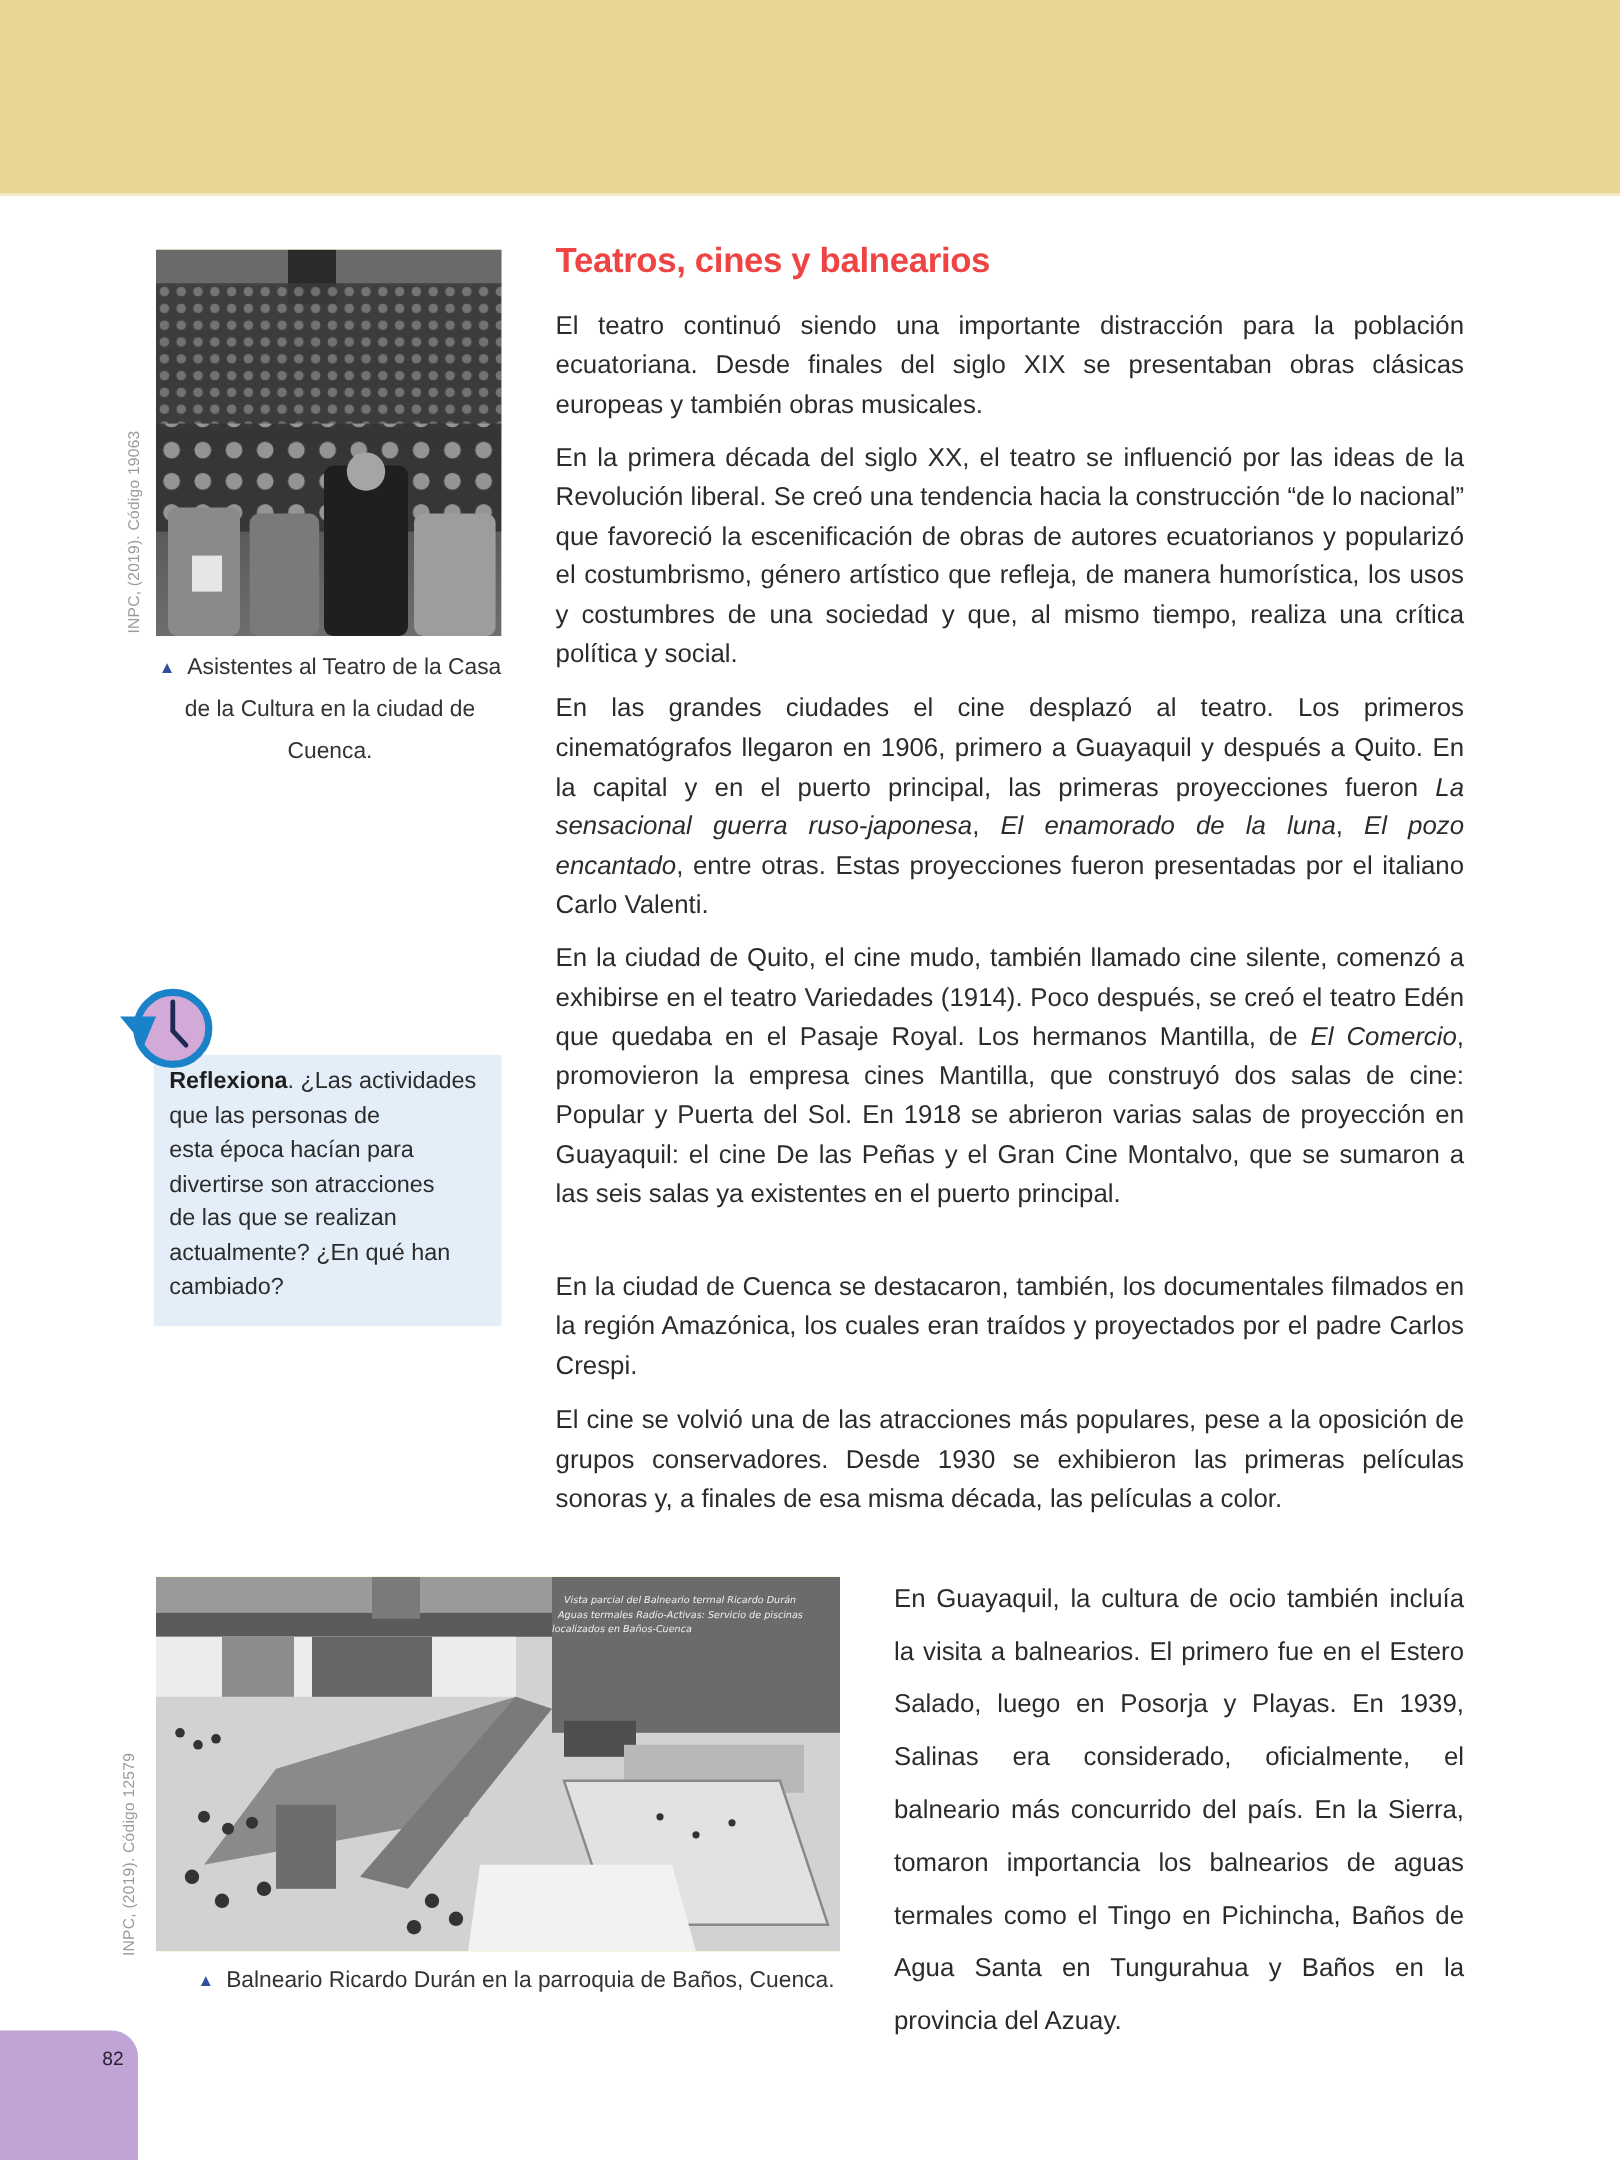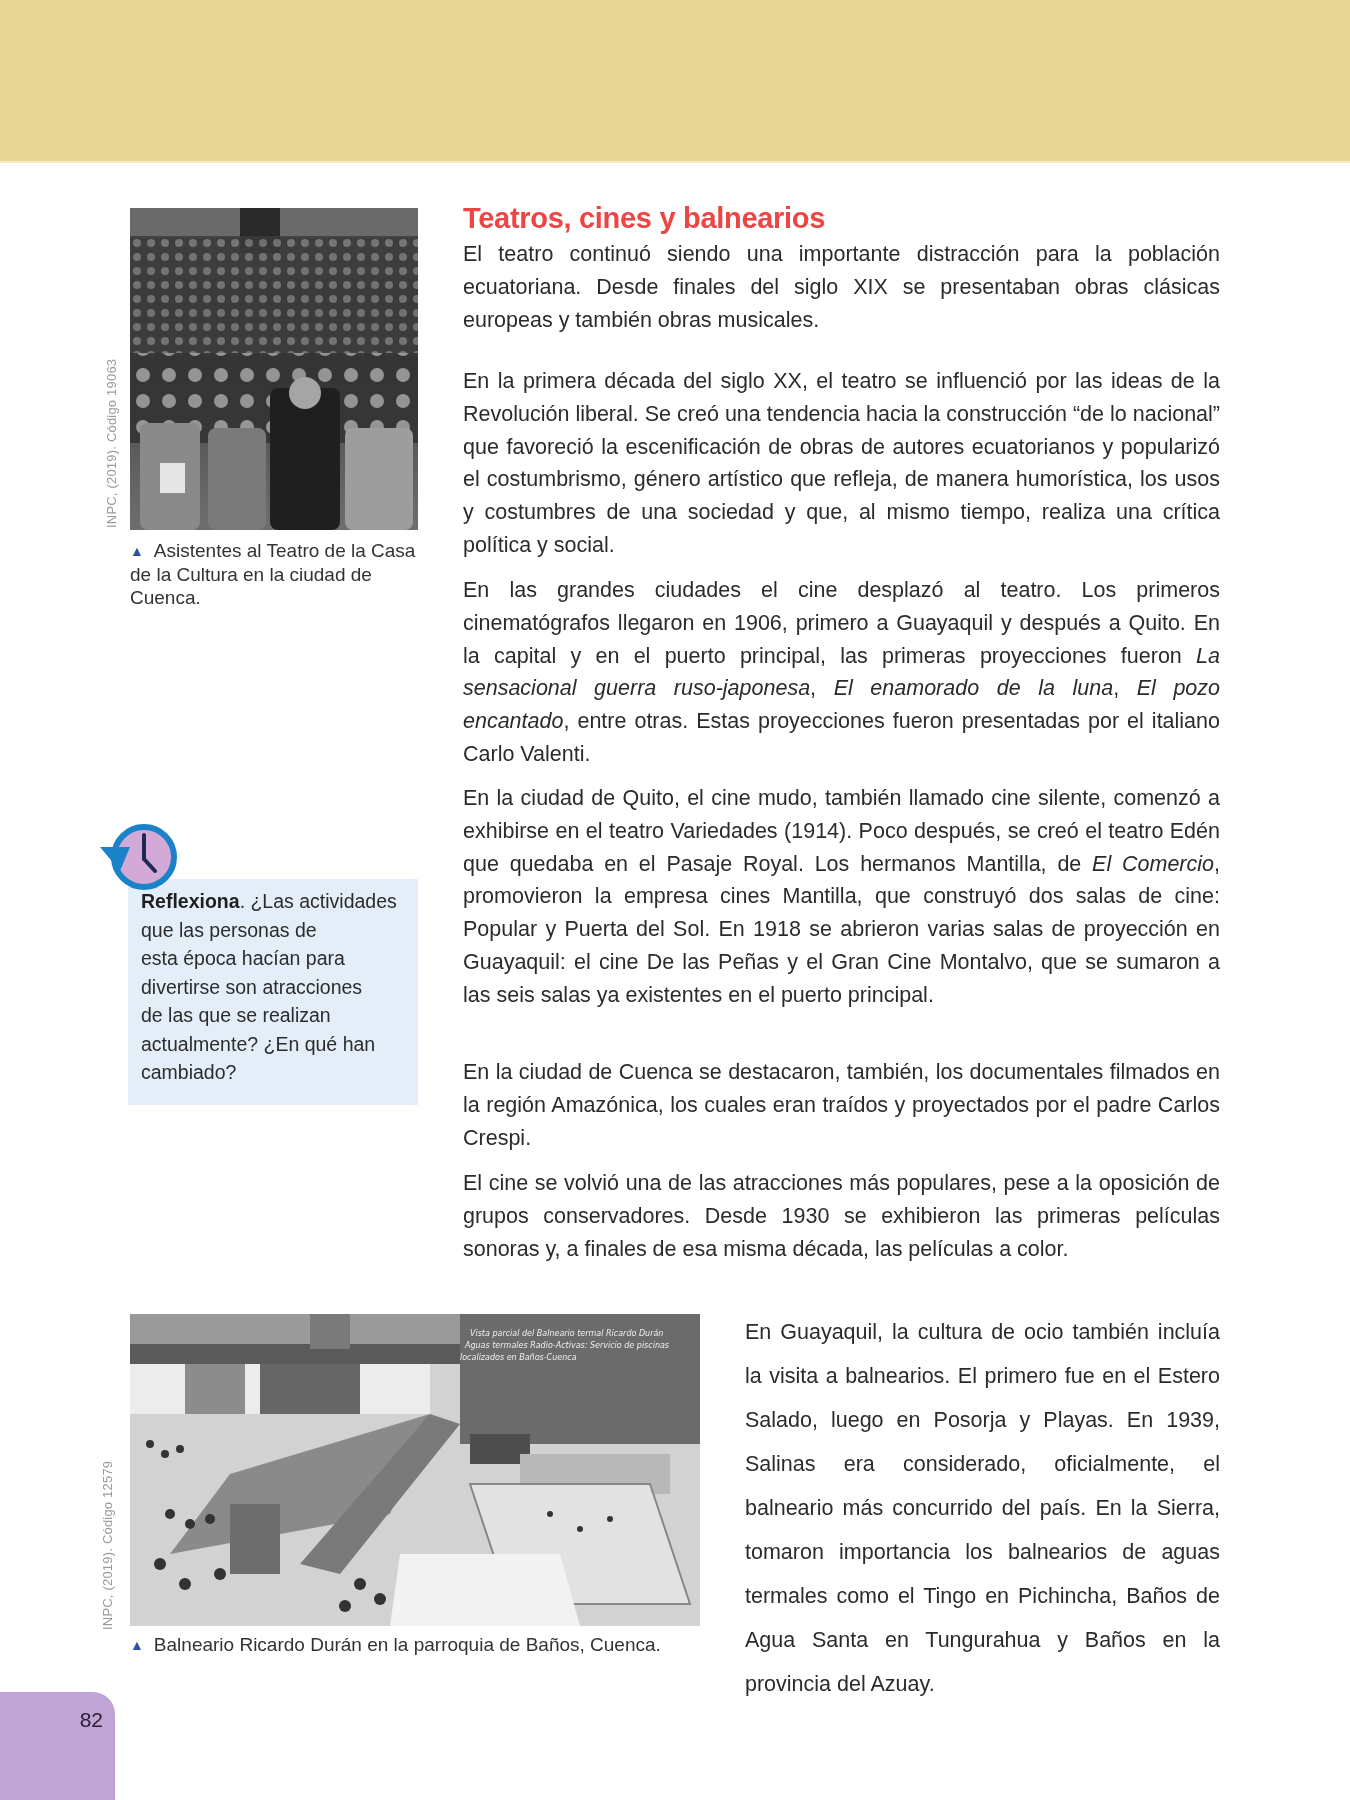--- a/index.html
+++ b/index.html
@@ -6,40 +6,40 @@
   html, body { width: 1350px; height: 1800px; background: #ffffff; overflow: hidden; }
   body { position: relative; font-family: "Liberation Sans", "DejaVu Sans", sans-serif; color: #2b2b2b; }
 
   .top-band { position: absolute; left: 0; top: 0; width: 1350px; height: 163px; background: #e8d794; border-bottom: 2px solid #f3ebc6; }
 
   .credit { position: absolute; color: #9a9a9a; font-size: 13px; letter-spacing: 0.2px; transform-origin: left top; transform: rotate(-90deg); white-space: nowrap; }
 
   .photo { position: absolute; overflow: hidden; background: #bef264; }
   .photo svg { display: block; width: 100%; height: 100%; }
 
-  .caption { position: absolute; font-size: 19px; line-height: 23px; color: #333; }
+  .caption { position: absolute; font-size: 19px; line-height: 35px; color: #333; text-align: center; }
   .caption .tri { color: #2f4fa0; font-size: 14px; margin-right: 10px; display: inline-block; vertical-align: 1px; }
 
   
   .procesos { position: absolute; left: 128px; top: 843px; width: 290px; height: 262px; }
   .procesos .header { position: absolute; left: 0; top: 0; width: 290px; height: 36px; background: #1a82c9; border-radius: 0 18px 0 0; }
   .procesos .header-title { position: absolute; left: 64px; top: 5px; color: #ffffff; font-weight: bold; font-size: 21px; }
   .procesos .body { position: absolute; left: 0; top: 36px; width: 290px; height: 226px; background: #e4eef9; padding: 8px 12px 16px 13px; font-size: 19.5px; line-height: 28.5px; color: #2c2c2c; }
   .procesos .body b { font-weight: bold; color: #1f1f1f; }
   .clock-icon { position: absolute; left: -28px; top: -24px; width: 78px; height: 78px; }
 
   .title { position: absolute; left: 463px; top: 202px; font-size: 29px; font-weight: bold; color: #ef4444; letter-spacing: -0.3px; }
 
   .para { position: absolute; left: 463px; width: 757px; font-size: 21.5px; line-height: 32.8px; color: #2b2b2b; text-align: justify; }
   .para i { font-style: italic; }
 
   .para-side { position: absolute; left: 745px; width: 475px; font-size: 21.5px; line-height: 44px; color: #2b2b2b; text-align: justify; }
 
   .page-tab { position: absolute; left: 0; top: 1692px; width: 115px; height: 108px; background: #bfa4d5; border-radius: 0 22px 0 0; }
-  .page-num { position: absolute; right: 12px; top: 16px; font-size: 21px; color: #2a2030; }
+  .page-num { position: absolute; right: 12px; top: 16px; font-size: 16px; color: #2a2030; }
 </style>
 </head>
 <body>
 
 <div class="top-band"></div>
 
 <div class="credit" style="left:104px; top:528px;">INPC, (2019). Código 19063</div>
 <div class="photo" style="left:130px; top:208px; width:288px; height:322px;">
   <svg viewBox="0 0 288 322" preserveAspectRatio="none">
     <defs>
@@ -131,21 +131,21 @@
     <text x="335" y="34" font-size="8" fill="#f0f0f0" font-style="italic" font-family="DejaVu Sans, sans-serif">Aguas termales Radio-Activas: Servicio de piscinas</text>
     <text x="330" y="46" font-size="8" fill="#f0f0f0" font-style="italic" font-family="DejaVu Sans, sans-serif">localizados en Baños-Cuenca</text>
   </svg>
 </div>
 <div class="caption" style="left:130px; top:1633px; width:600px;">
   <span class="tri">▲</span><span>Balneario Ricardo Durán en la parroquia de Baños, Cuenca.</span>
 </div>
 
 <h1 class="title">Teatros, cines y balnearios</h1>
 
-<p class="para" style="top:238px;">El teatro continuó siendo una importante distracción para la población ecuatoriana. Desde finales del siglo XIX se presentaban obras clásicas europeas y también obras musicales.</p>
+<p class="para" style="top:255px;">El teatro continuó siendo una importante distracción para la población ecuatoriana. Desde finales del siglo XIX se presentaban obras clásicas europeas y también obras musicales.</p>
 <p class="para" style="top:365px;">En la primera década del siglo XX, el teatro se influenció por las ideas de la Revolución liberal. Se creó una tendencia hacia la construcción “de lo nacional” que favoreció la escenificación de obras de autores ecuatorianos y popularizó el costumbrismo, género artístico que refleja, de manera humorística, los usos y costumbres de una sociedad y que, al mismo tiempo, realiza una crítica política y social.</p>
 <p class="para" style="top:574px;"><span>En las grandes ciudades el cine desplazó al teatro. Los primeros cinematógrafos llegaron en 1906, primero a Guayaquil y después a Quito. En la capital y en el puerto principal, las primeras proyecciones fueron </span><i>La sensacional guerra ruso-japonesa</i><span>, </span><i>El enamorado de la luna</i><span>, </span><i>El pozo encantado</i><span>, entre otras. Estas proyecciones fueron presentadas por el italiano Carlo Valenti.</span></p>
 <p class="para" style="top:782px;"><span>En la ciudad de Quito, el cine mudo, también llamado cine silente, comenzó a exhibirse en el teatro Variedades (1914). Poco después, se creó el teatro Edén que quedaba en el Pasaje Royal. Los hermanos Mantilla, de </span><i>El Comercio</i><span>, promovieron la empresa cines Mantilla, que construyó dos salas de cine: Popular y Puerta del Sol. En 1918 se abrieron varias salas de proyección en Guayaquil: el cine De las Peñas y el Gran Cine Montalvo, que se sumaron a las seis salas ya existentes en el puerto principal.</span></p>
 <p class="para" style="top:1056px;">En la ciudad de Cuenca se destacaron, también, los documentales filmados en la región Amazónica, los cuales eran traídos y proyectados por el padre Carlos Crespi.</p>
 <p class="para" style="top:1167px;">El cine se volvió una de las atracciones más populares, pese a la oposición de grupos conservadores. Desde 1930 se exhibieron las primeras películas sonoras y, a finales de esa misma década, las películas a color.</p>
 <p class="para-side" style="top:1310px;">En Guayaquil, la cultura de ocio también incluía la visita a balnearios. El primero fue en el Estero Salado, luego en Posorja y Playas. En 1939, Salinas era considerado, oficialmente, el balneario más concurrido del país. En la Sierra, tomaron importancia los balnearios de aguas termales como el Tingo en Pichincha, Baños de Agua Santa en Tungurahua y Baños en la provincia del Azuay.</p>
 
 <div class="page-tab">
   <span class="page-num">82</span>
 </div>

